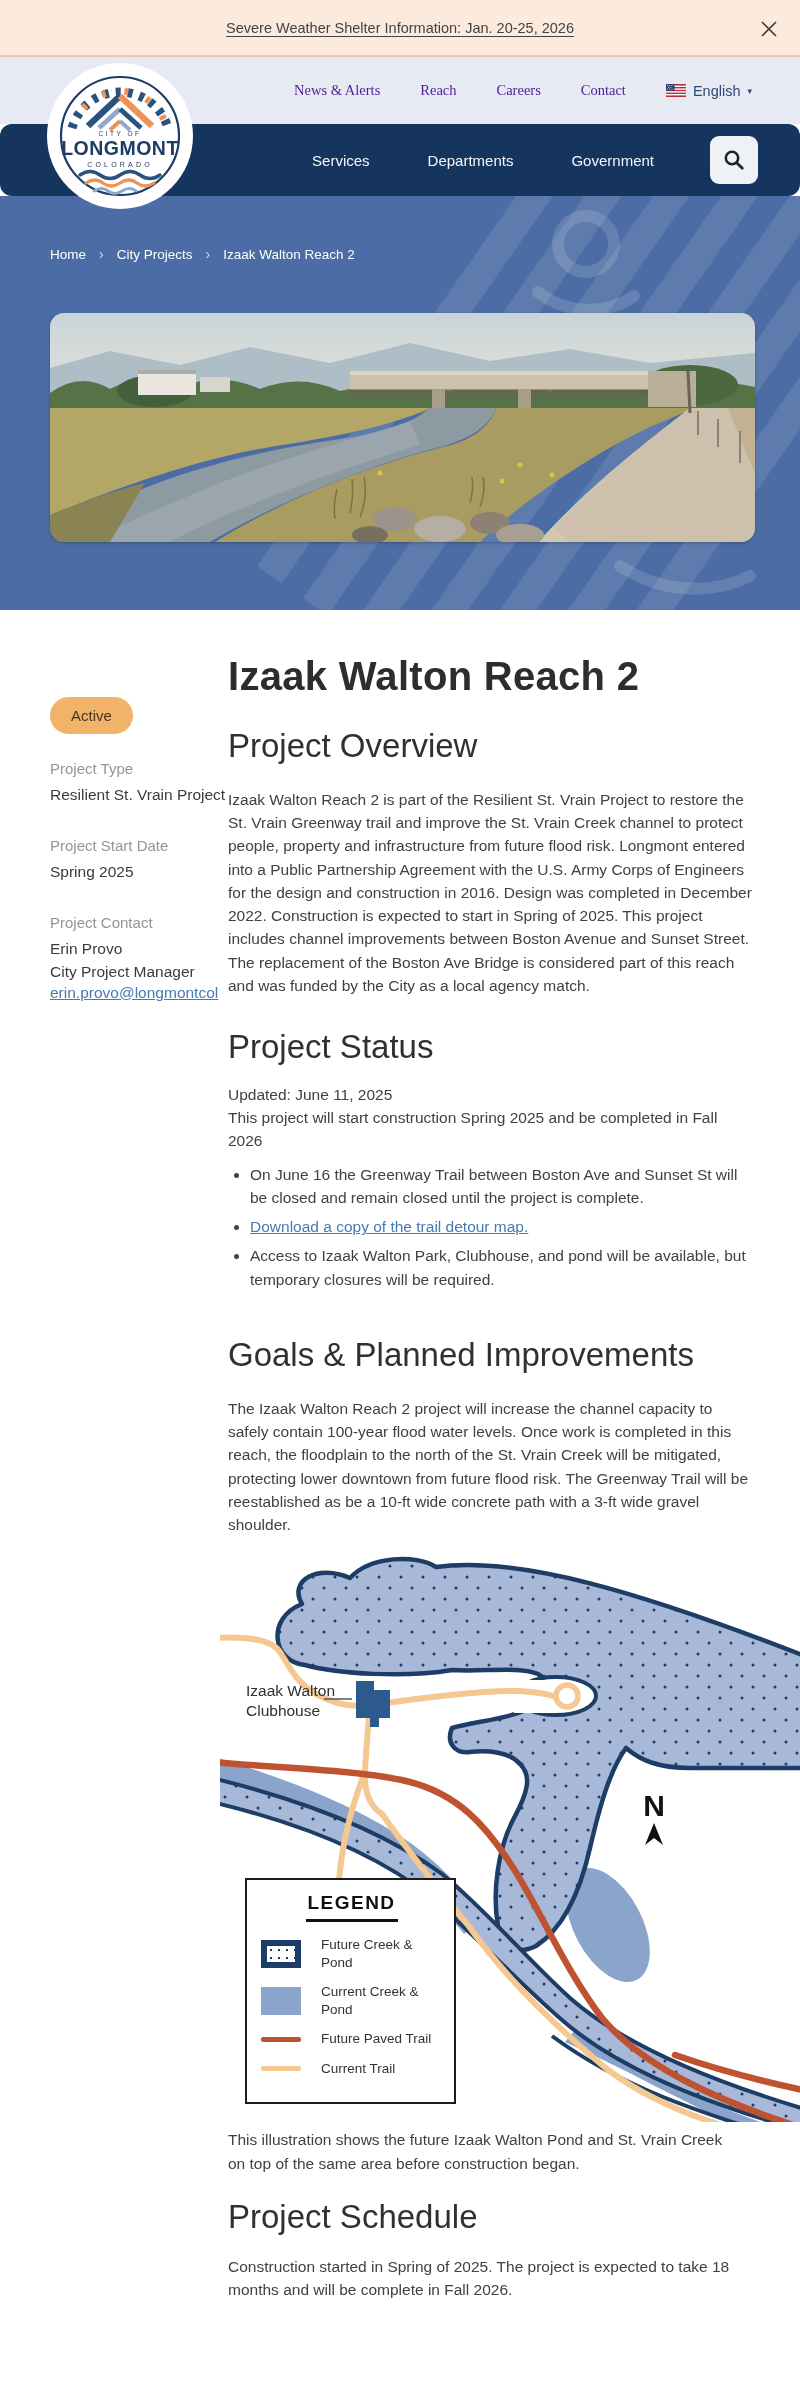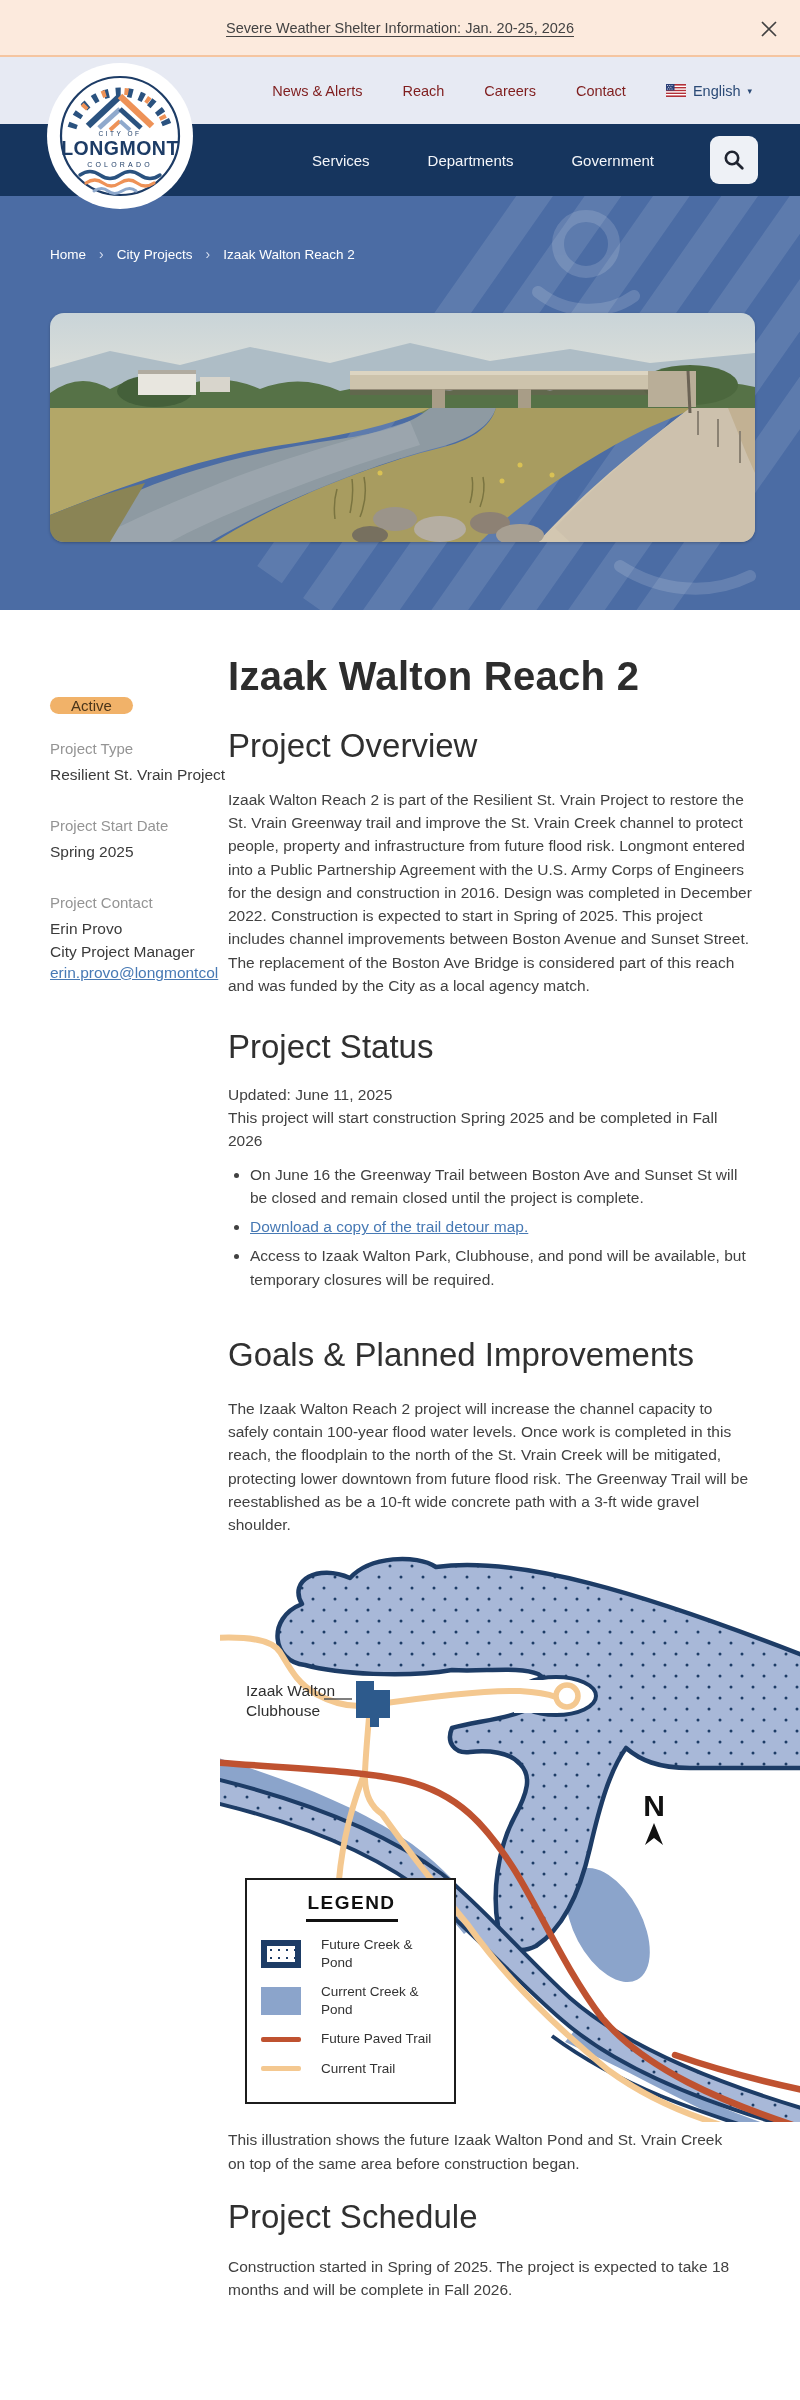--- a/index.html
+++ b/index.html
@@ -10,44 +10,44 @@
   }
   
   .banner { height:57px; background:#fceadd; border-bottom:2px solid #f5c5a0;
     display:flex; align-items:center; justify-content:center; position:relative; }
   .banner a { color:#434343; font-size:14.5px; text-decoration:underline; text-underline-offset:3px; }
   .banner .close { position:absolute; right:20px; top:18px; width:22px; height:22px;
     background:none; border:none; cursor:pointer; display:flex; align-items:center; justify-content:center; }
   
   .utility { height:67px; background:#e7eaf3; display:flex; align-items:center;
     justify-content:flex-end; gap:40px; padding-right:48px; }
-  .utility a { color:#7f1d1d; font-size:14.5px; text-decoration:none; }
+  .utility a { color:#4c1d95; font-size:14.5px; text-decoration:none;font-family:Liberation Serif, serif; }
   .lang { display:flex; align-items:center; gap:7px; color:#2b4a76; font-size:14.5px; cursor:pointer; }
   .lang .caret { font-size:9px; color:#2b4a76; }
   
-  .mainnav { height:72px; background:#16355e; display:flex; align-items:center; padding-right:42px; }
+  .mainnav { height:72px; background:#16355e; display:flex; align-items:center; padding-right:42px;border-radius:12px; }
   .mainnav .links { margin-left:auto; display:flex; gap:58px; align-items:center; }
   .mainnav .links a { color:#f4f6fa; font-size:15px; text-decoration:none; }
   .searchbtn { margin-left:56px; width:48px; height:48px; border:none; border-radius:9px;
     background:#eef1f6; display:flex; align-items:center; justify-content:center; cursor:pointer; }
   
   .logo { position:absolute; left:46px; top:62px; width:148px; height:148px; z-index:30; cursor:pointer; }
   
   .hero { height:414px; background:#4b6ca4; position:relative; overflow:hidden; }
   .hero-pattern { position:absolute; inset:0; }
   .breadcrumb { position:absolute; left:50px; top:50px; display:flex; gap:13px; align-items:center; z-index:5; }
   .breadcrumb a, .breadcrumb span.cur { color:#ffffff; font-size:13.5px; text-decoration:none; }
   .breadcrumb .sep { color:#d4ddef; font-size:14px; }
   .hero-photo { position:absolute; left:50px; top:117px; width:705px; height:229px;
     border-radius:14px; overflow:hidden; z-index:4; box-shadow:0 1px 3px rgba(0,0,0,.25); }
   
   .content { position:relative; background:#fff; }
   .sidebar { position:absolute; left:50px; top:87px; width:178px; }
   .badge { display:inline-block; background:#f1b269; color:#4a351a; font-size:15px;
-    padding:0 21px; border-radius:22px; margin-bottom:24px; }
+    padding:10px 21px; border-radius:22px; margin-bottom:24px; }
   .meta-label { color:#949494; font-size:15px; line-height:1.4; margin-bottom:4px; }
   .meta-value { color:#3b3b3b; font-size:15.5px; line-height:1.55; margin-bottom:28px; }
   .contact-line { color:#3b3b3b; font-size:15.5px; line-height:1.5; }
   .email { color:#4779b4; text-decoration:underline; font-size:15.5px; white-space:nowrap; display:inline-block; }
   .main { margin-left:228px; width:527px; padding-top:42px; }
   h1 { font-size:40px; font-weight:bold; color:#2d2d2d; letter-spacing:.3px; line-height:1.2; }
   h2 { font-size:33px; font-weight:normal; color:#303030; line-height:1.45; }
   .h2-ov { margin-top:22px; margin-bottom:18px; }
   .h2-st { margin-top:26px; }
   .h2-go { margin-top:40px; max-width:480px; }

